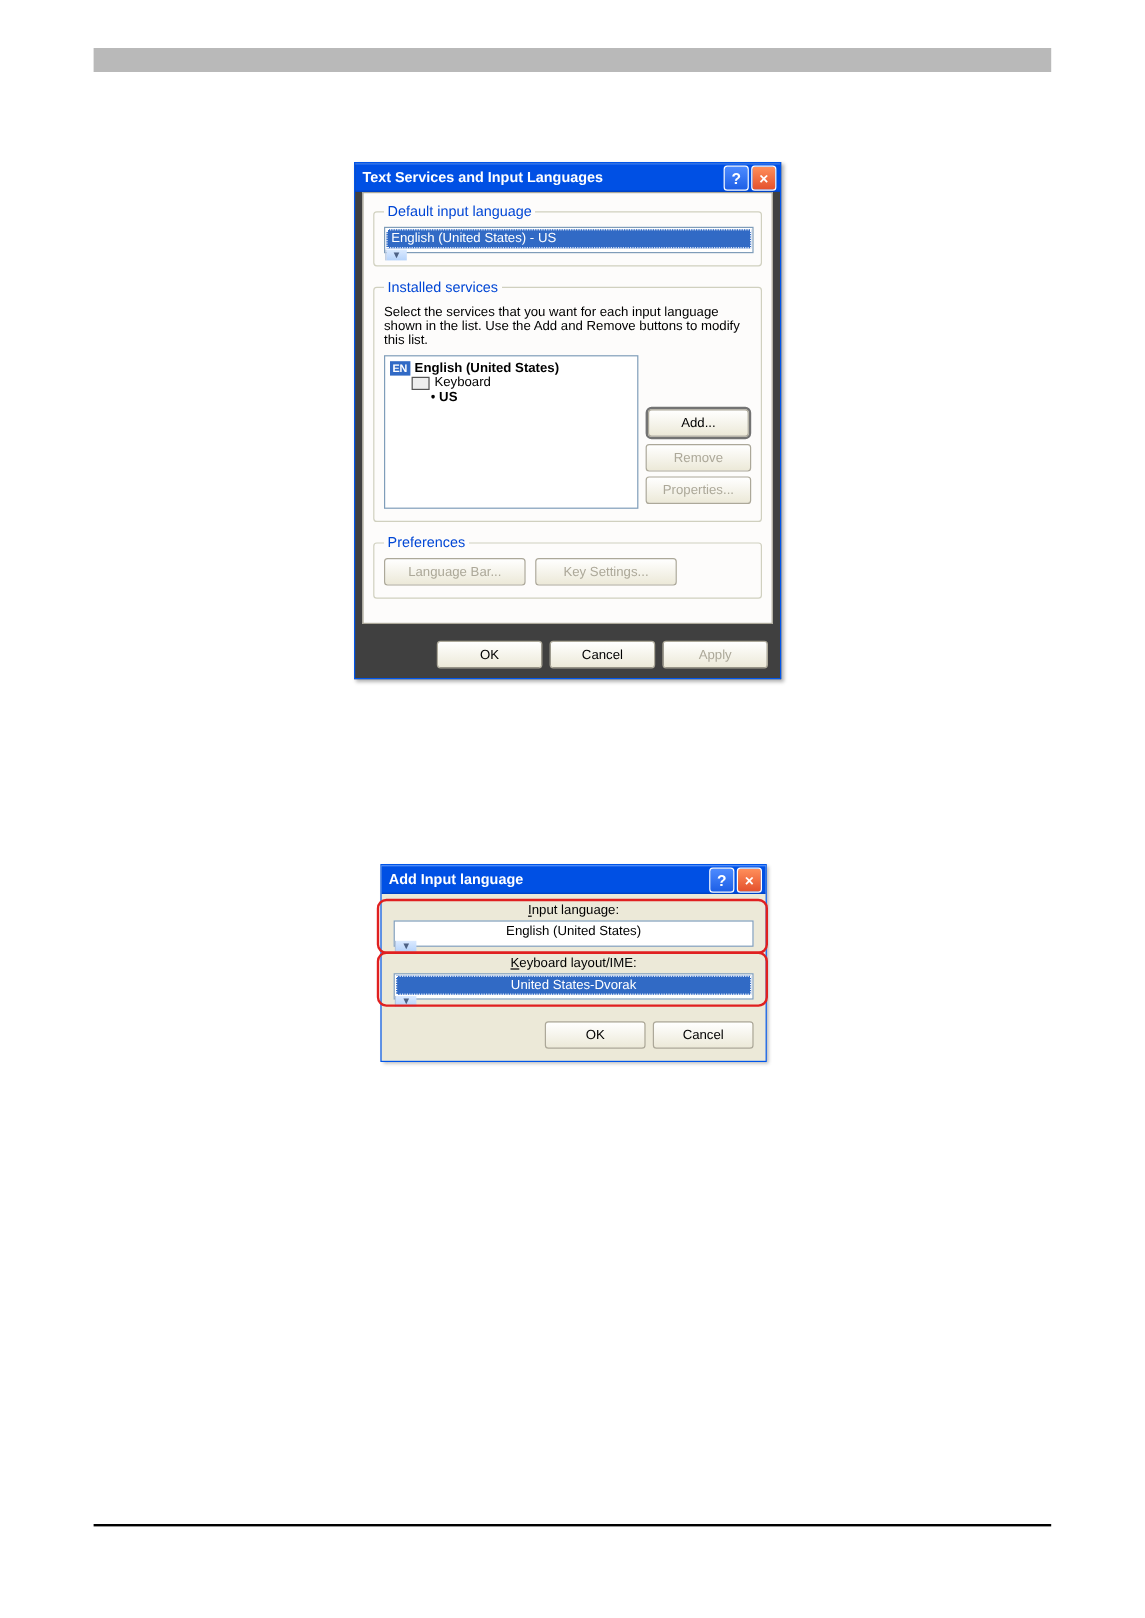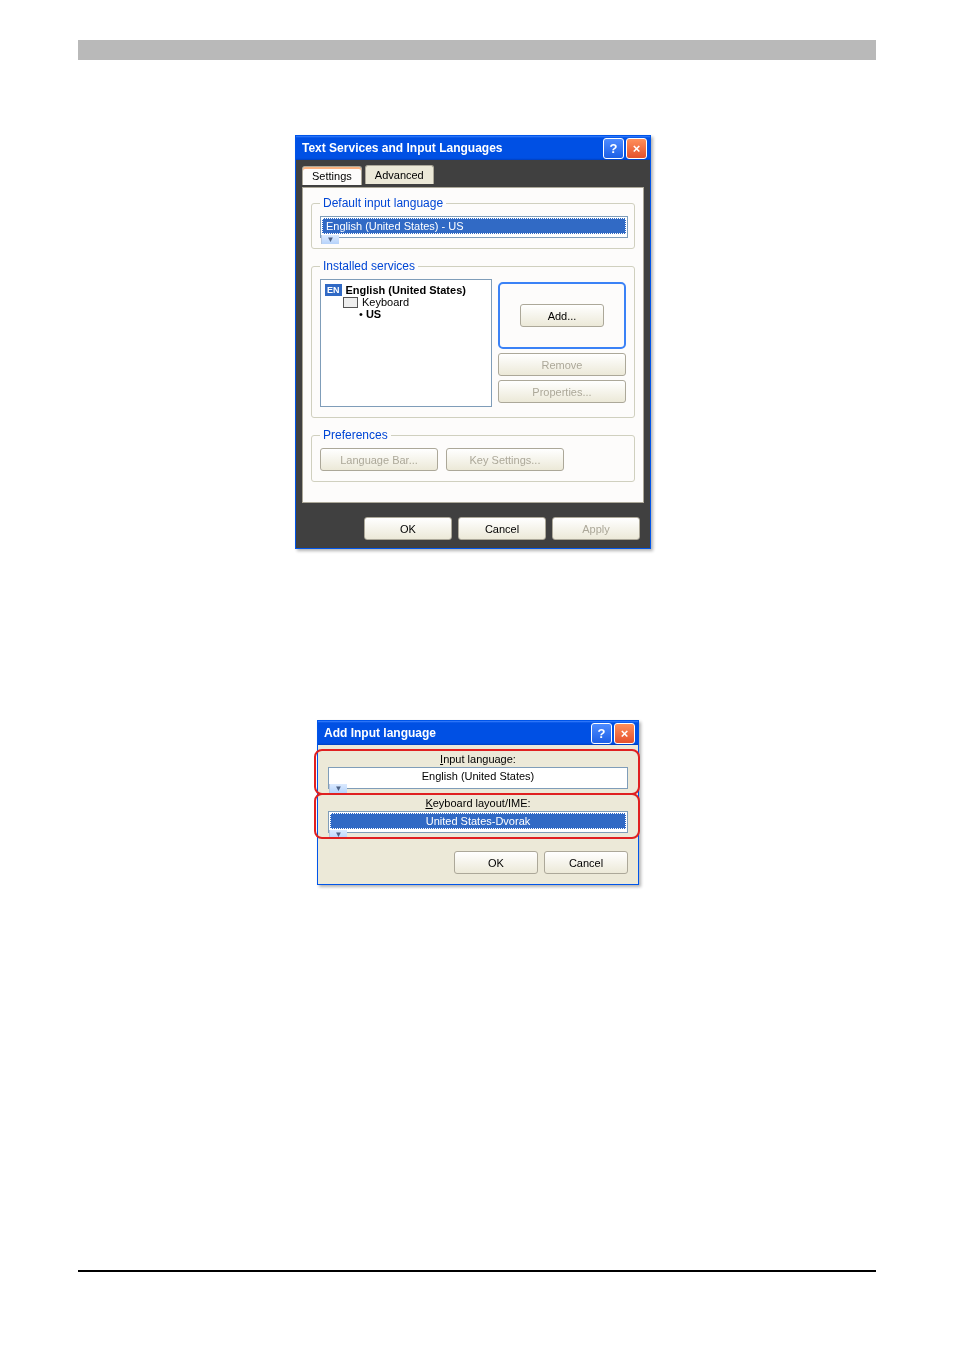--- a/index.html
+++ b/index.html
@@ -160,22 +160,22 @@
     border: 1px solid #aca899;
     border-radius: 3px;
     background: linear-gradient(to bottom,#fff,#ece9d8);
     font-size: 11px;
     padding: 0 8px;
     display:inline-flex; align-items:center; justify-content:center;
     color:#000;
   }
   .xp-btn.disabled { color:#aca899; }
   .hl-red {
-    padding: 20px;
-    border: 2px solid #3b82f6;
+    padding: 0;
+    border: 2px solid #737373;
     border-radius: 5px;
     display:inline-block;
     text-decoration:underline;
   }
   .pref-row { display:flex; gap:8px; }
 
   .dlg-footer {
     display:flex; gap:6px; justify-content:flex-end;
     padding: 8px 10px;
   }
@@ -208,36 +208,33 @@
 <body>
 
 <div class="top-gray-bar"></div>
 
 <div class="dialog1">
   <div class="titlebar">
     <span class="title-text">Text Services and Input Languages</span>
     <span class="tb-btn help-btn">?</span>
     <span class="tb-btn close-btn">×</span>
   </div>
-  <div class="tabstrip">
-    <span class="tab active">Settings</span>
-    <span class="tab">Advanced</span>
-  </div>
   <div class="tab-body">
 
     <fieldset class="group">
       <legend>Default input language</legend>
       <div class="combo selected" style="width:100%;">
         <span class="combo-text">English (United States) - US</span>
         <span class="combo-arrow">▼</span>
       </div>
     </fieldset>
 
     <fieldset class="group">
       <legend>Installed services</legend>
+      <div class="group-desc">Select the services that you want for each input language shown in the list. Use the Add and Remove buttons to modify this list.</div>
       <div class="services-pane">
         <div class="tree">
           <div class="node1">
             <span class="en-badge">EN</span>
             <span>English (United States)</span>
           </div>
           <div class="node2">
             <span class="kbd-icon"></span>
             <span>Keyboard</span>
           </div>

